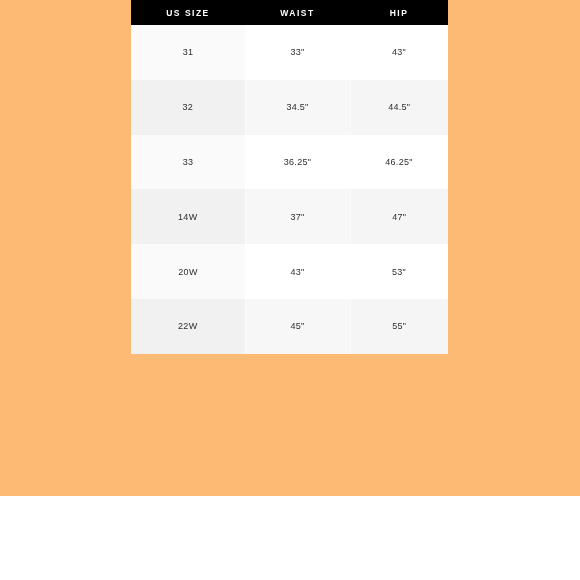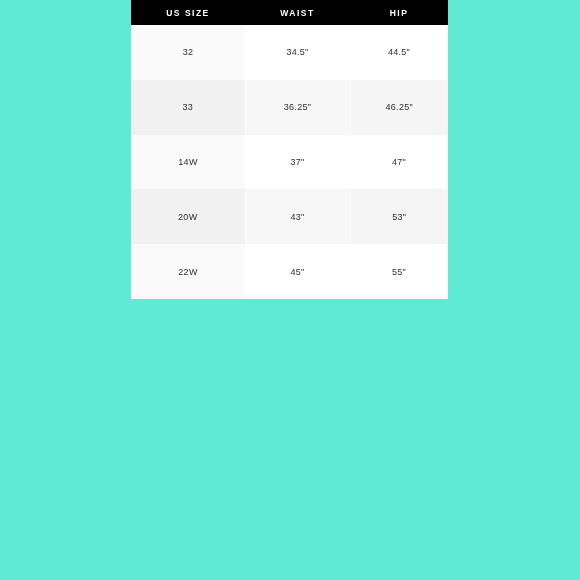--- a/index.html
+++ b/index.html
@@ -12,22 +12,22 @@
     width: 580px;
     height: 580px;
     overflow: hidden;
     font-family: "Liberation Sans", sans-serif;
     -webkit-font-smoothing: antialiased;
   }
 
   #page {
     position: relative;
     width: 580px;
-    height: 580px;
-    background: #5eead4;
+    height: 496px;
+    background: #fdba74;
   }
 
   #size-table {
     position: absolute;
     left: 131px;
     top: 0px;
     width: 317px;
     border-collapse: collapse;
     table-layout: fixed;
   }
@@ -96,20 +96,25 @@
     <thead>
       <tr>
         <th class="col-size">US SIZE</th>
         <th class="col-waist">WAIST</th>
         <th class="col-hip">HIP</th>
       </tr>
     </thead>
 
     <tbody id="table-body">
         <tr>
+          <td class="col-size">31</td>
+          <td class="col-waist">33"</td>
+          <td class="col-hip">43"</td>
+        </tr>
+        <tr>
           <td class="col-size">32</td>
           <td class="col-waist">34.5"</td>
           <td class="col-hip">44.5"</td>
         </tr>
         <tr>
           <td class="col-size">33</td>
           <td class="col-waist">36.25"</td>
           <td class="col-hip">46.25"</td>
         </tr>
         <tr>

